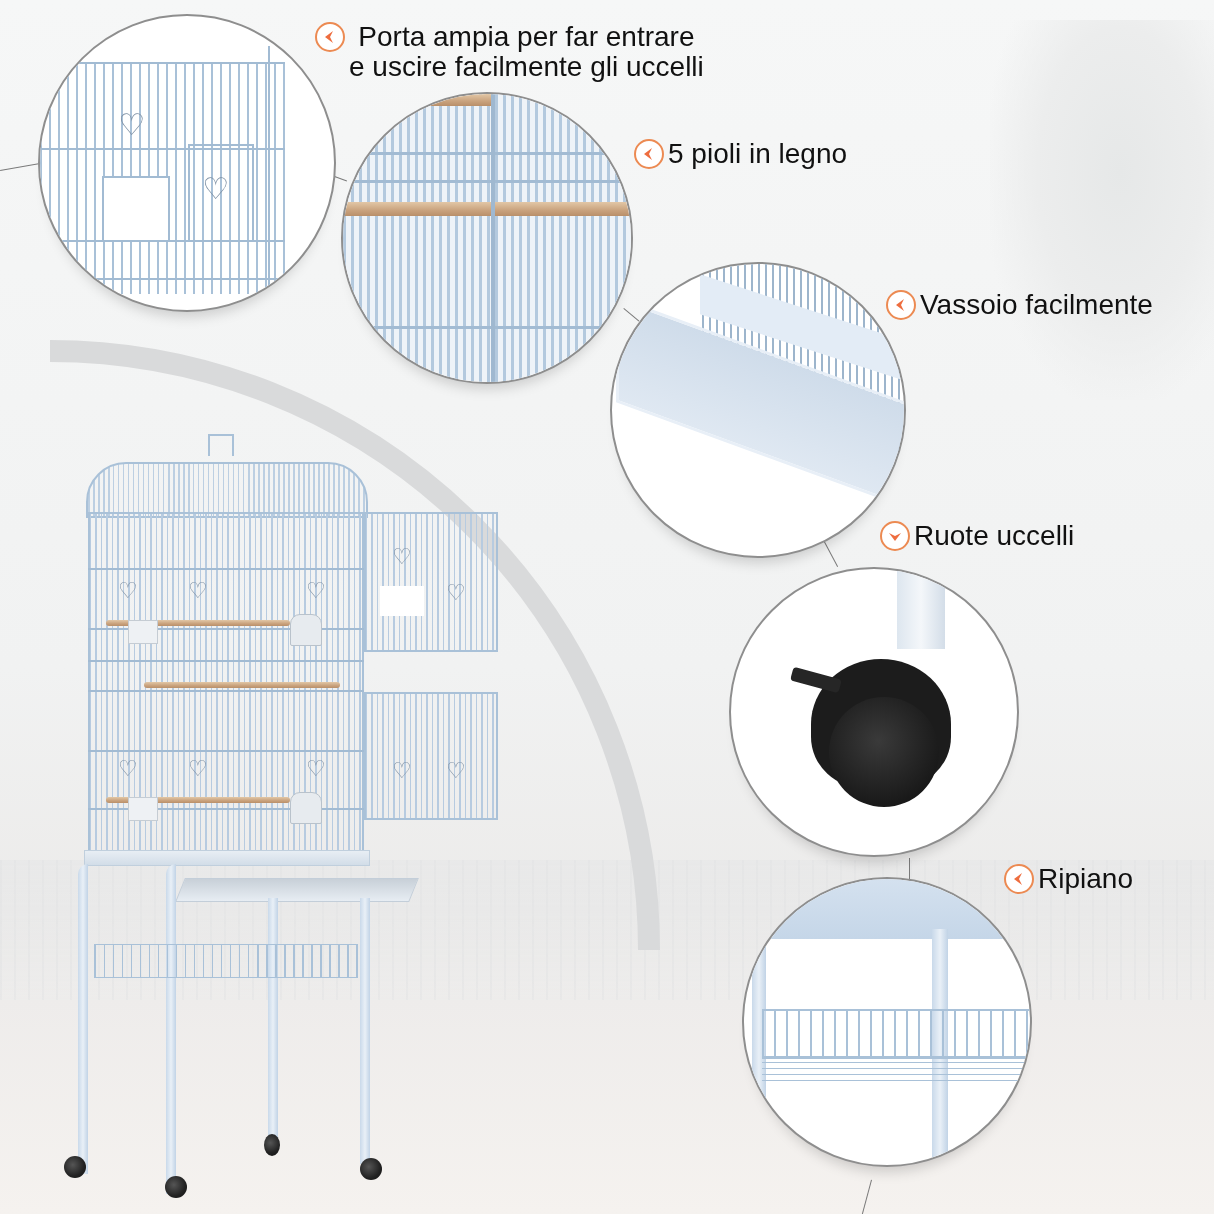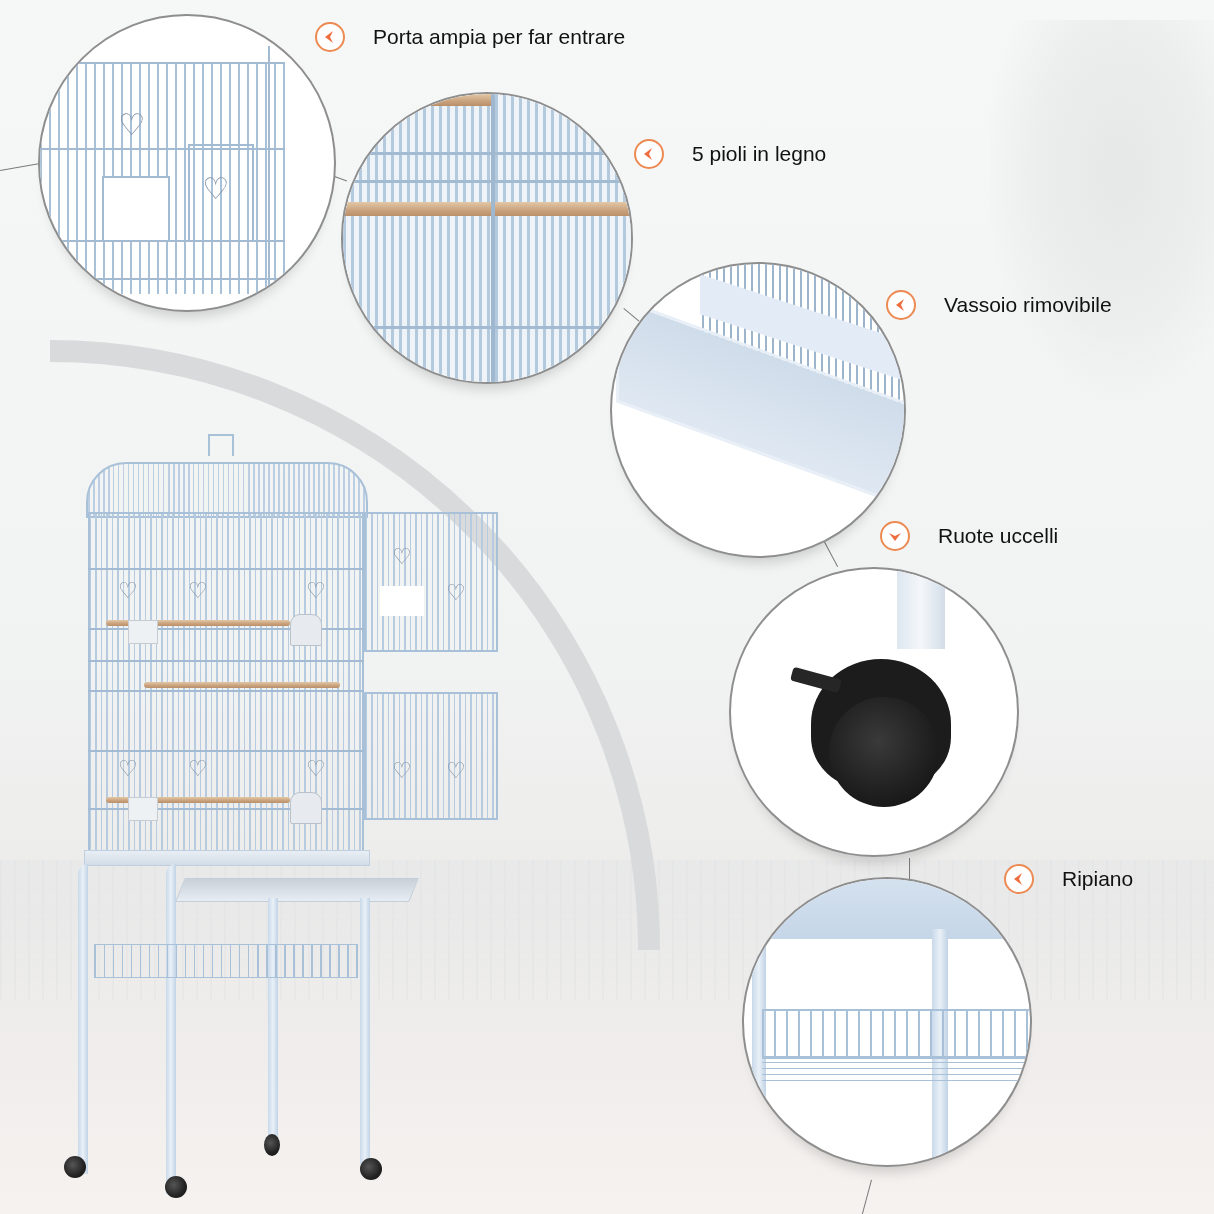--- a/index.html
+++ b/index.html
@@ -31,22 +31,22 @@
     }
 
     .callout {
       position: absolute; border-radius: 50%; background: #fff;
       border: 2px solid #8e8e8e; box-sizing: border-box; overflow: hidden;
       box-shadow: 0 14px 14px -10px rgba(0,0,0,0.18);
     }
     .leader { position: absolute; height: 1.4px; background: #7a7a7a; transform-origin: 0 0; }
 
     .feature {
-      position: absolute; display: flex; align-items: flex-start; gap: 28px;
-      color: #111; font-size: 21px; line-height: 30px;
+      position: absolute; display: flex; align-items: flex-start; gap: 4px;
+      color: #111; font-size: 28px; line-height: 30px;
     }
     .feature .txt { display: flex; flex-direction: column; align-items: center; }
     .ficon {
       width: 30px; height: 30px; border-radius: 50%; border: 2px solid #ec8a52;
       box-sizing: border-box; display: flex; align-items: center; justify-content: center;
       flex: 0 0 auto; background: #fff;
     }
 
     
     .wires {
@@ -130,20 +130,21 @@
 </div>
 
 <div class="feature" style="left:315px;top:22px;">
   <span class="ficon">
     <svg width="16" height="16" viewBox="0 0 16 16">
         <path d="M11 2 L3 8 L11 14 L8 8 Z" fill="#ee6d3f"></path>
       </svg>
   </span>
   <span class="txt">
     <span>Porta ampia per far entrare</span>
+    <span>e uscire facilmente gli uccelli</span>
   </span>
 </div>
 
 <div class="feature" style="left:634px;top:139px;">
   <span class="ficon">
     <svg width="16" height="16" viewBox="0 0 16 16">
         <path d="M11 2 L3 8 L11 14 L8 8 Z" fill="#ee6d3f"></path>
       </svg>
   </span>
   <span class="txt">
@@ -151,21 +152,21 @@
     </span>
 </div>
 
 <div class="feature" style="left:886px;top:290px;">
   <span class="ficon">
     <svg width="16" height="16" viewBox="0 0 16 16">
         <path d="M11 2 L3 8 L11 14 L8 8 Z" fill="#ee6d3f"></path>
       </svg>
   </span>
   <span class="txt">
-      <span>Vassoio rimovibile</span>
+      <span>Vassoio facilmente</span>
     </span>
 </div>
 
 <div class="feature" style="left:880px;top:521px;">
   <span class="ficon">
     <svg width="16" height="16" viewBox="0 0 16 16">
         <path d="M2 5 L8 13 L14 5 L8 8 Z" fill="#ee6d3f"></path>
       </svg>
   </span>
   <span class="txt">

